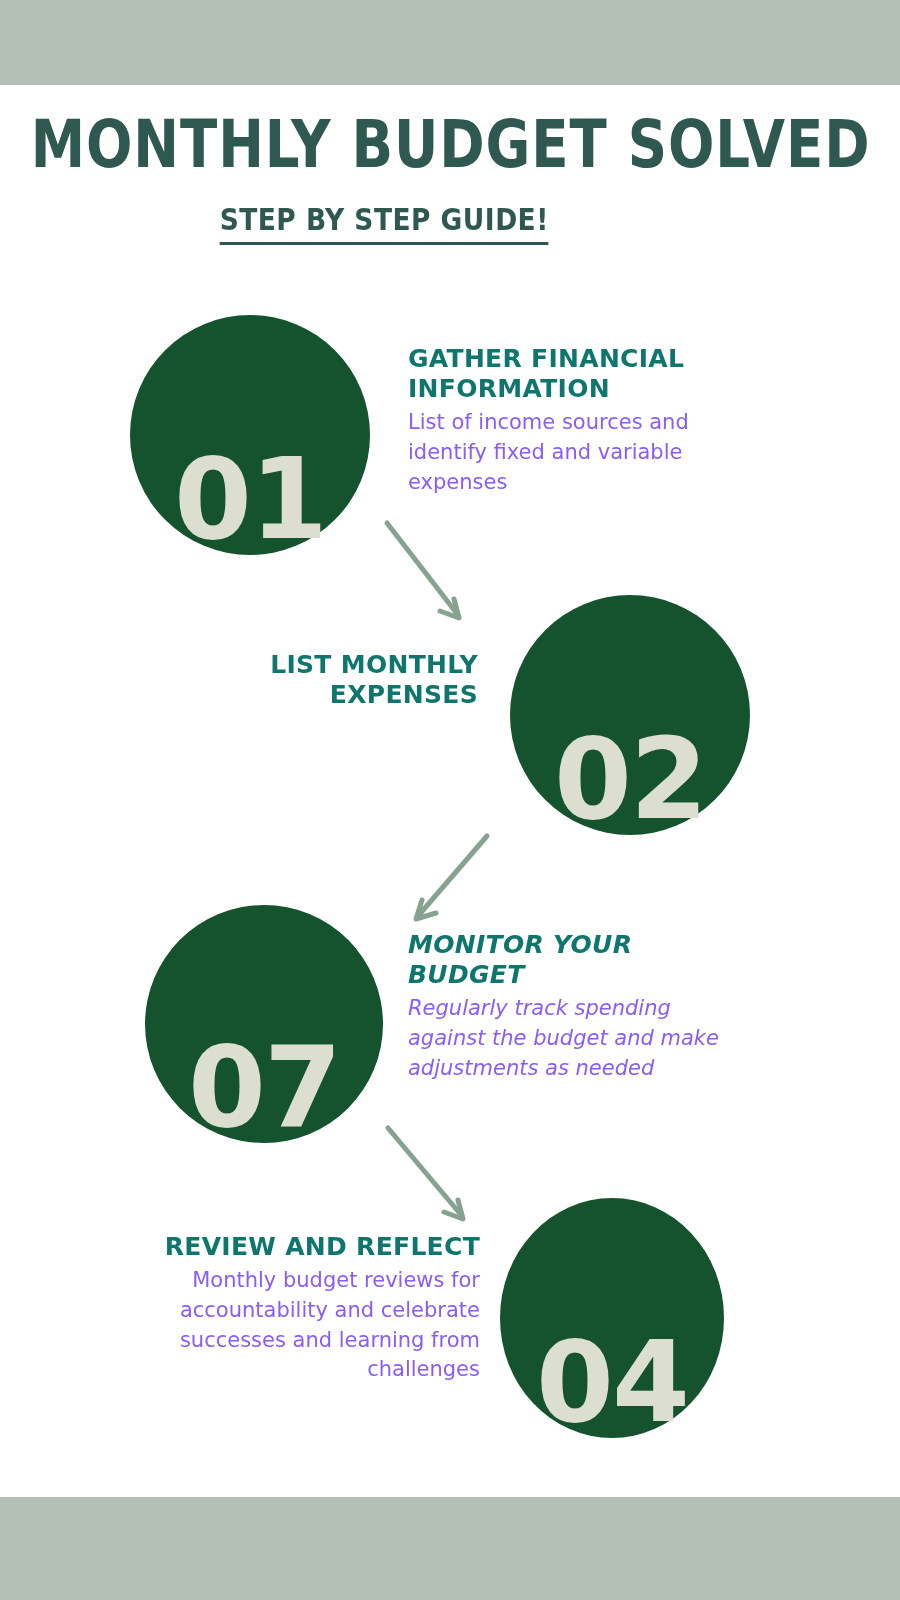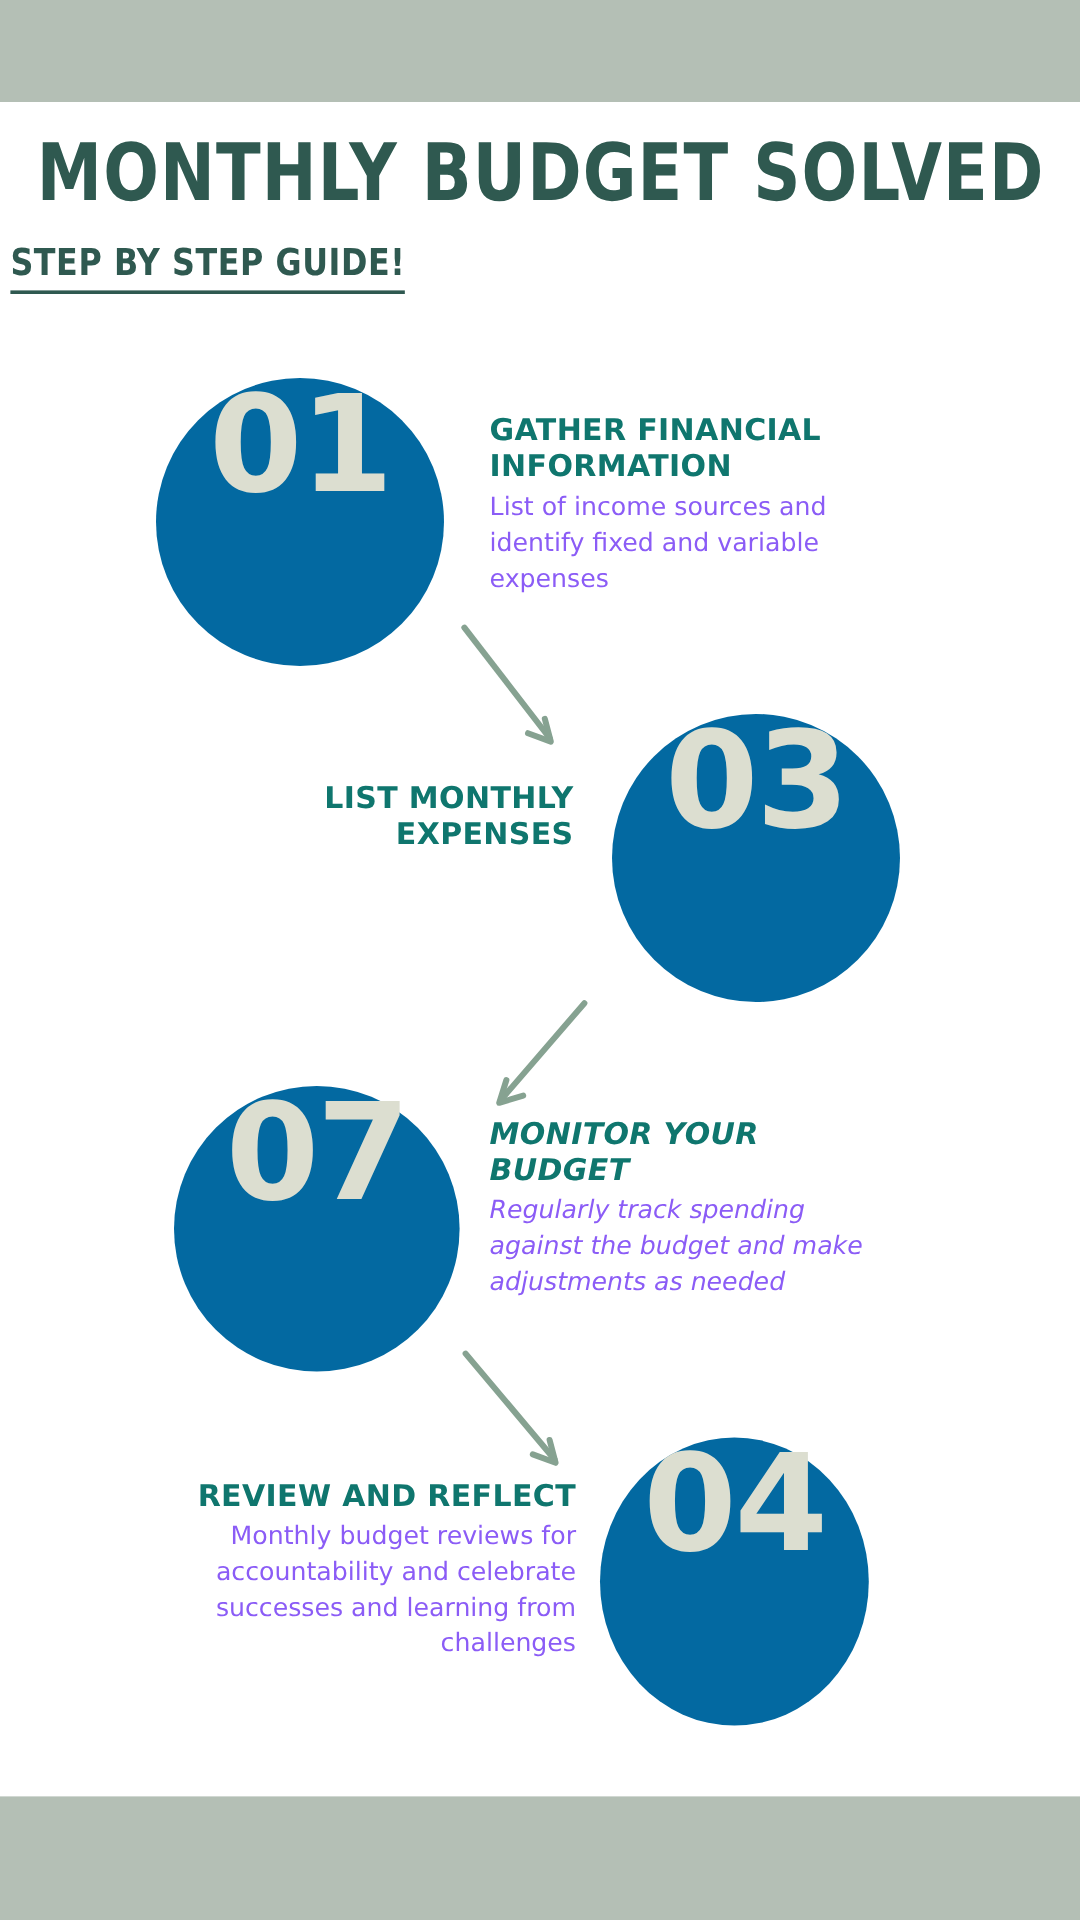--- a/index.html
+++ b/index.html
@@ -36,42 +36,42 @@
     font-weight:bold;
     letter-spacing:1px;
     color:#2f5950;
     line-height:1.05;
     transform:scaleX(0.92);
     transform-origin:center center;
     white-space:nowrap;
   }
   #subtitle-wrap {
     margin-top:22px;
-    text-align:left;
+    text-align:center;
   }
   #subtitle {
     display:inline-block;
     font-family:"Liberation Sans Narrow","DejaVu Sans Condensed","Liberation Sans", sans-serif;
     font-size:31px;
     font-weight:bold;
     letter-spacing:0.5px;
     color:#2f5950;
     border-bottom:3px solid #2f5950;
     padding-bottom:5px;
     transform:scaleX(0.95);
     white-space:nowrap;
   }
 
   
   .step-circle {
     position:absolute;
     border-radius:50%;
-    background:#0369a1;
+    background:#14532d;
     display:flex;
-    align-items:flex-start;
+    align-items:flex-end;
     justify-content:center;
   }
   .step-number {
     font-family:"DejaVu Sans","Liberation Sans", sans-serif;
     font-weight:bold;
     font-size:112px;
     color:#dcded0;
     letter-spacing:-2px;
     line-height:1;
     user-select:none;
@@ -137,21 +137,21 @@
     <div class="step-heading">GATHER FINANCIAL INFORMATION</div>
     <div class="step-body">List of income sources and identify fixed and variable expenses</div>
   </div>
 
   <svg class="arrow-svg" id="arrow-1" viewBox="0 0 110 130">
     <line x1="17" y1="18" x2="88" y2="110" stroke="#86a291" stroke-width="5" stroke-linecap="round"></line>
     <polyline points="70,106 89,113 84,94" fill="none" stroke="#86a291" stroke-width="5" stroke-linecap="round" stroke-linejoin="round"></polyline>
   </svg>
 
   <div class="step-circle" id="circle-2">
-    <span class="step-number">03</span>
+    <span class="step-number">02</span>
   </div>
   <div class="step-text align-right" id="text-2">
     <div class="step-heading">LIST MONTHLY EXPENSES</div>
   </div>
 
   <svg class="arrow-svg" id="arrow-2" viewBox="0 0 110 110">
     <line x1="92" y1="16" x2="23" y2="96" stroke="#86a291" stroke-width="5" stroke-linecap="round"></line>
     <polyline points="41,93 21,99 27,80" fill="none" stroke="#86a291" stroke-width="5" stroke-linecap="round" stroke-linejoin="round"></polyline>
   </svg>
 

